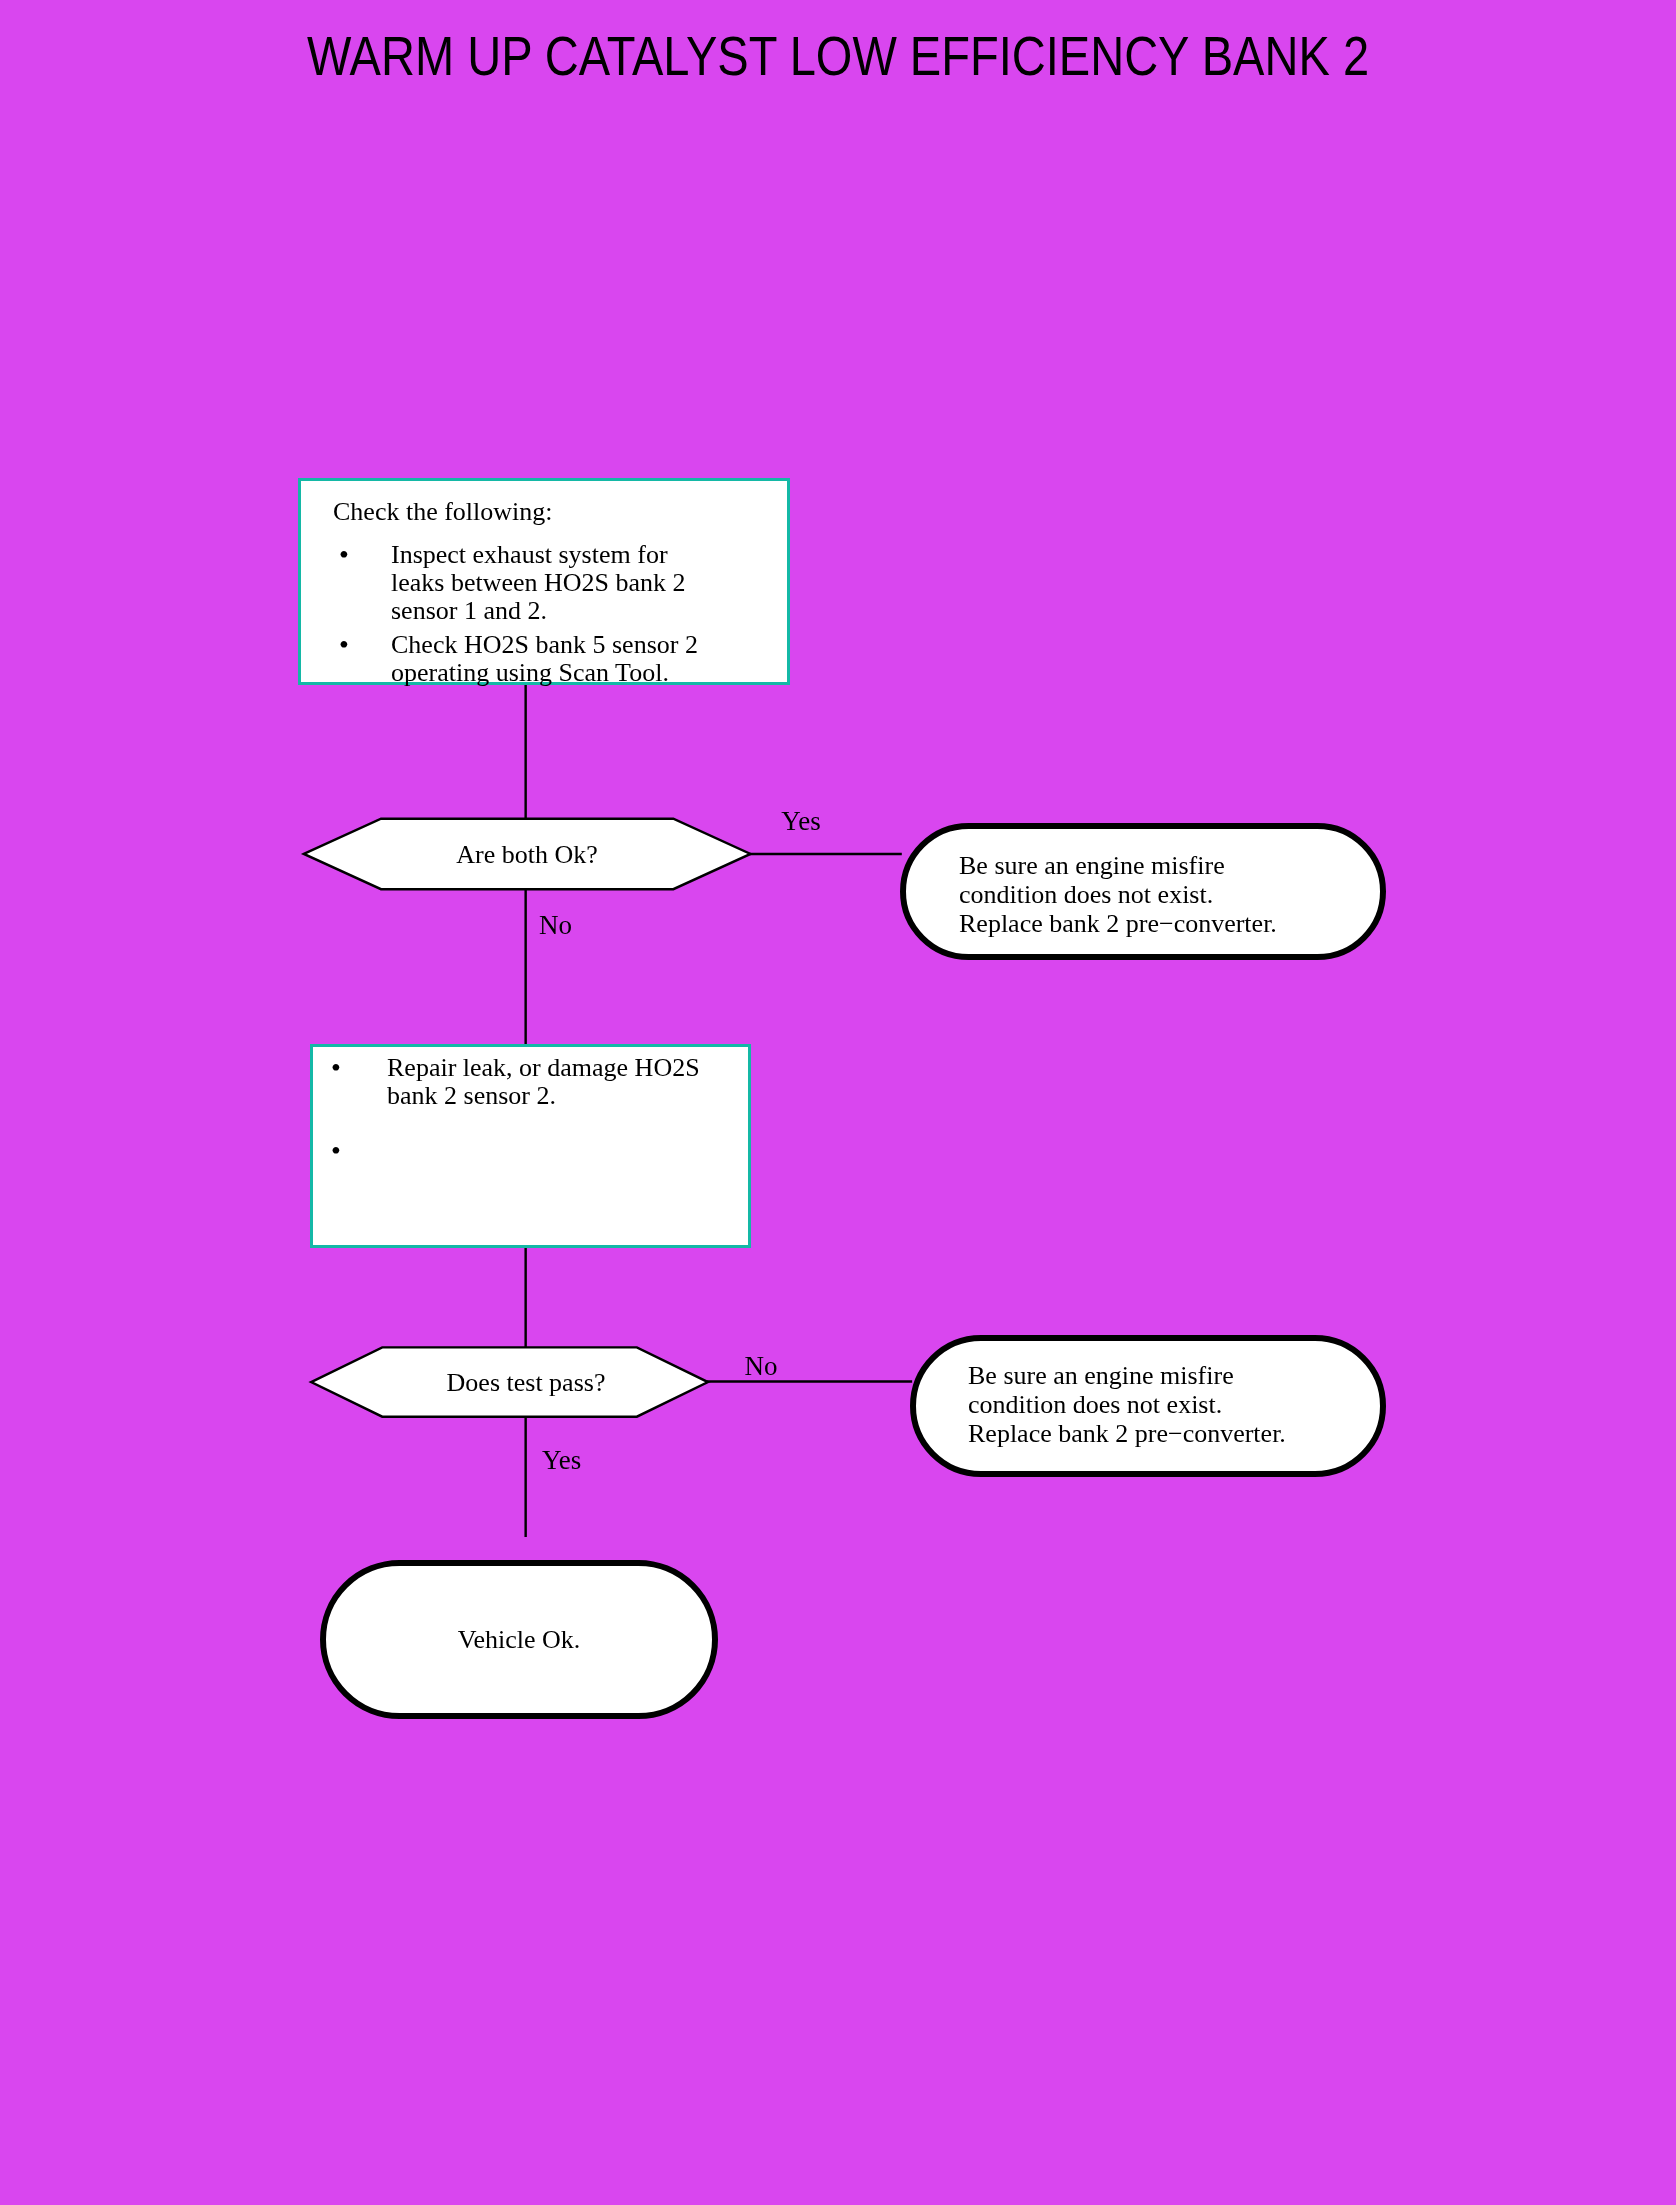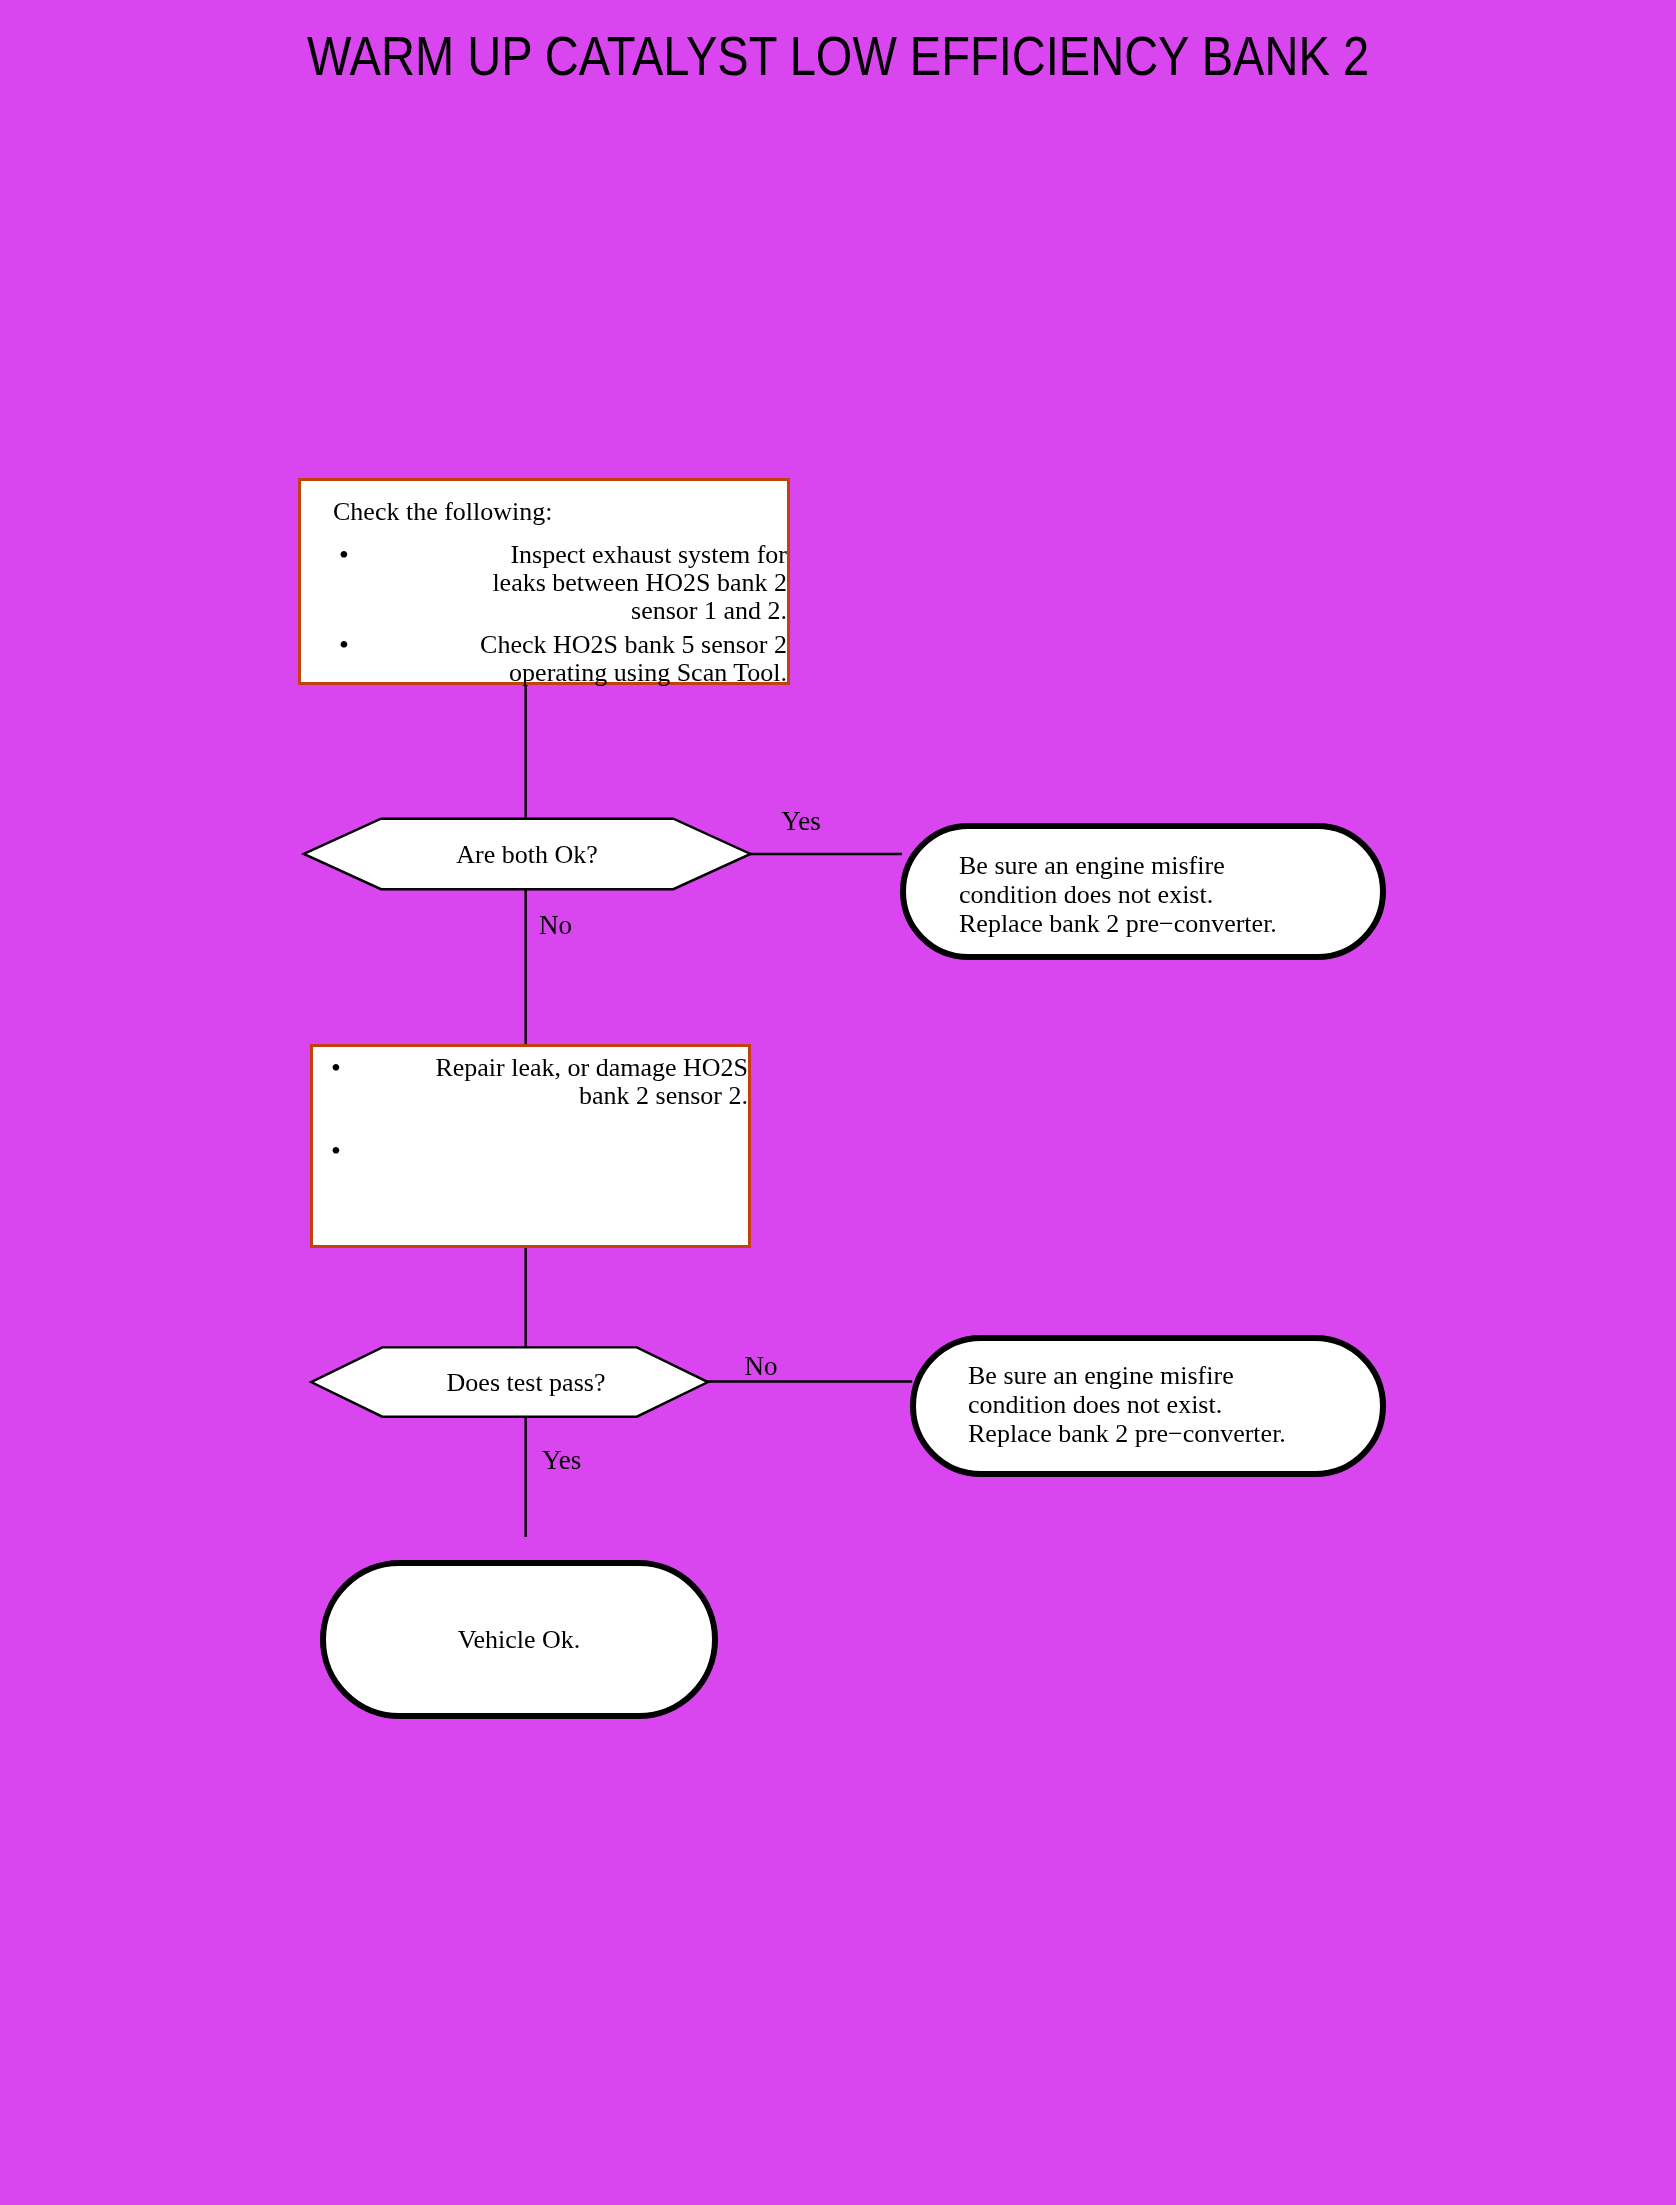--- a/index.html
+++ b/index.html
@@ -20,28 +20,28 @@
     font-family:"Liberation Sans", sans-serif;
     font-weight:400;
     font-size:56px;
     transform:scaleX(0.84);
     transform-origin:50% 50%;
     white-space:nowrap;
   }
   .node-box{
     position:absolute;
     box-sizing:border-box;
-    border:3px solid #c2410c;
+    border:3px solid #14b8a6;
     background:#fff;
     font-size:26px;
     line-height:28px;
   }
   .box-heading{margin:17px 0 14.6px 32px;}
   .bullet-row{position:relative;margin-top:0;}
-  .bullet-text{white-space:pre-wrap;text-align:right;}
+  .bullet-text{white-space:pre-wrap;}
   .bullet-marker{position:absolute;font-size:28px;}
   .box-check .bullet-row{padding-left:90px;}
   .box-check .bullet-marker{left:38px;}
   .box-check .bullet-row + .bullet-row{margin-top:6px;}
   .box-repair{padding-top:7.3px;}
   .box-repair .bullet-row{padding-left:74px;}
   .box-repair .bullet-marker{left:18px;}
   .box-repair .bullet-row + .bullet-row{margin-top:27px;}
   .stadium{
     position:absolute;

